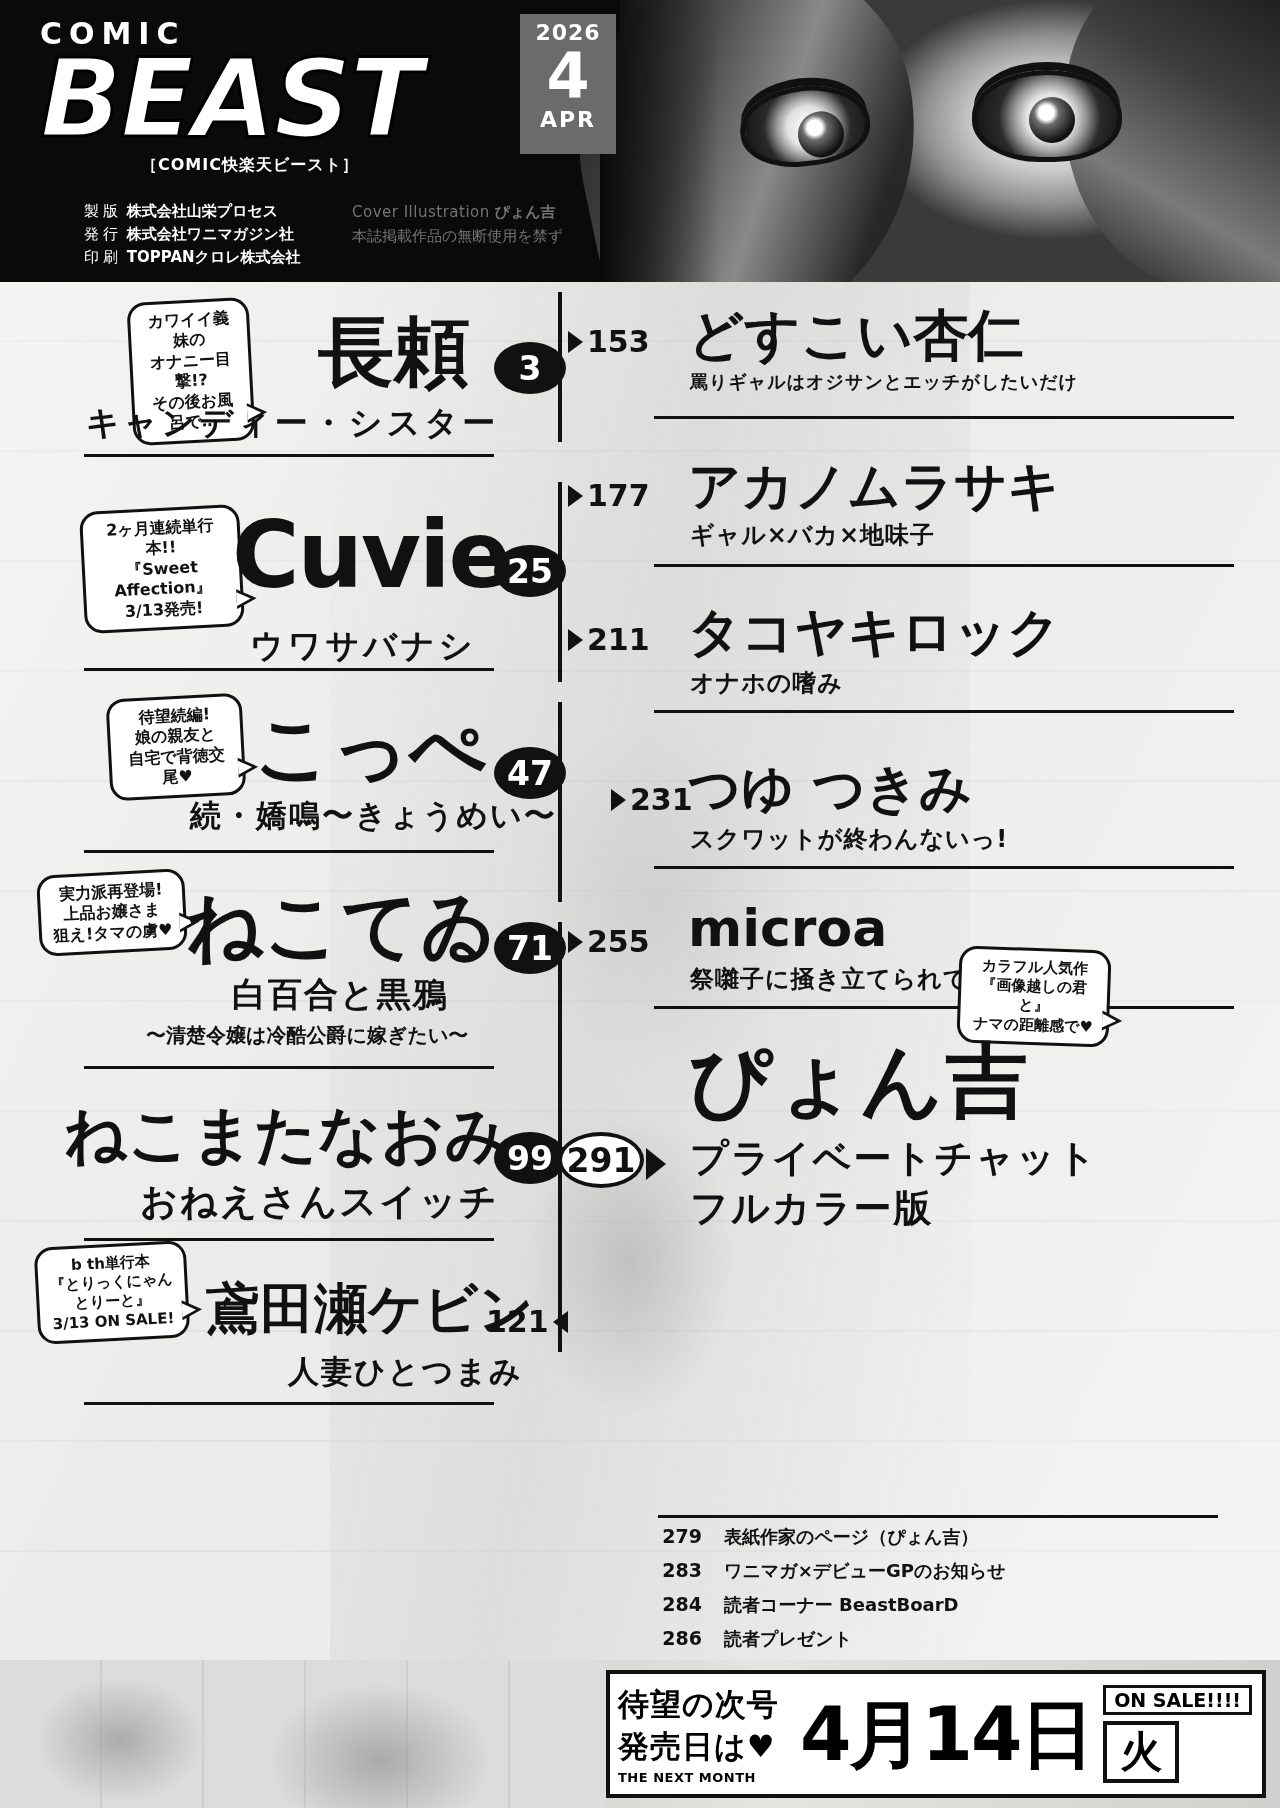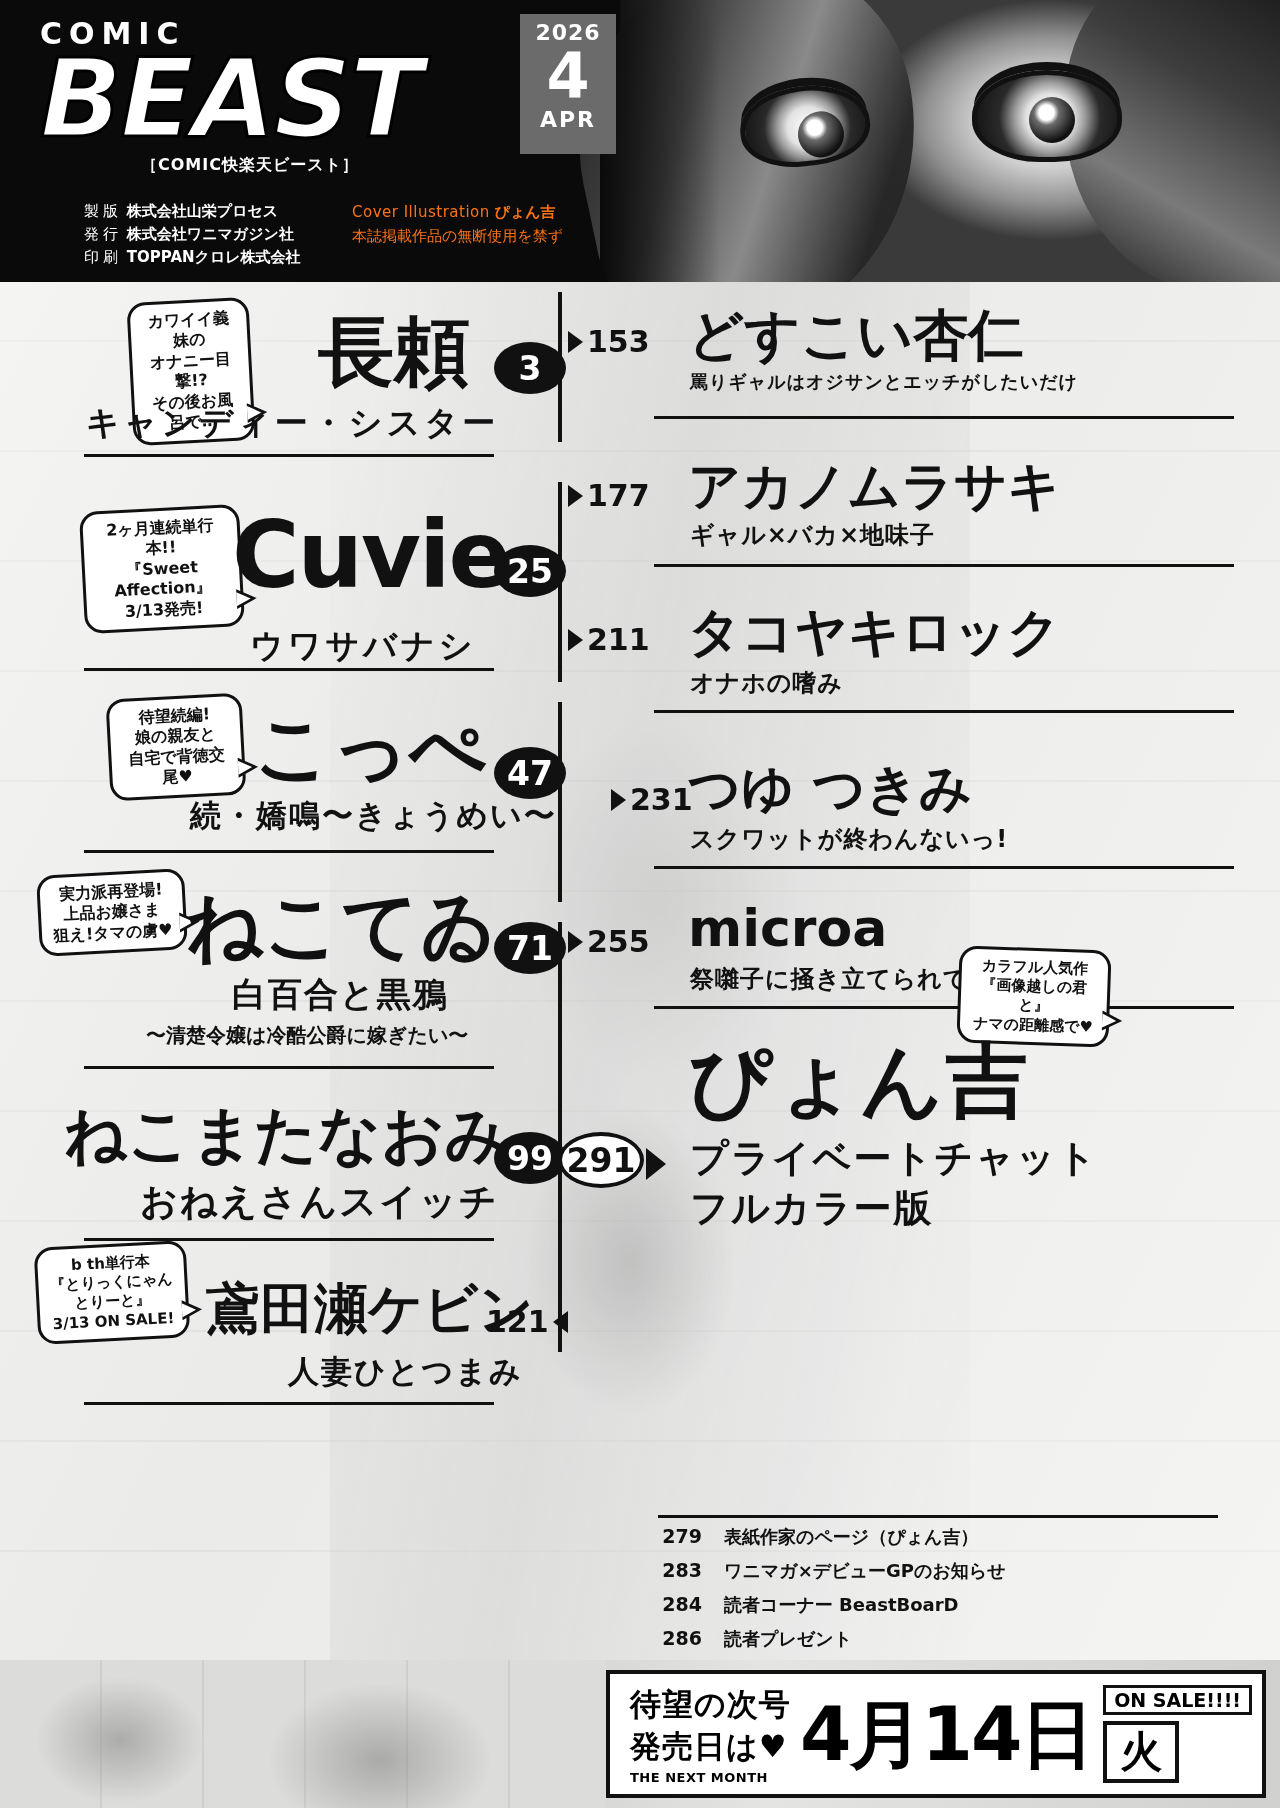--- a/index.html
+++ b/index.html
@@ -86,21 +86,21 @@
   #issue-box .yr { font-size: 22px; font-weight: bold; letter-spacing: 1px; }
   #issue-box .mo { font-size: 62px; font-weight: bold; line-height: 62px; }
   #issue-box .apr { font-size: 22px; font-weight: bold; letter-spacing: 2px; }
 
   #imprint {
     position: absolute; left: 84px; top: 200px; font-size: 15px; line-height: 23px; color: #fff;
   }
   #imprint .lbl { letter-spacing: 4px; }
   #imprint b { font-weight: bold; }
   #rights {
-    position: absolute; left: 352px; top: 200px; font-size: 15px; line-height: 24px; color: #f97316;
+    position: absolute; left: 352px; top: 200px; font-size: 15px; line-height: 24px; color: #737373;
   }
   #rights .ci { letter-spacing: .5px; }
 
   
   #toc {
     position: absolute; left: 0; top: 282px; width: 1280px; height: 1378px;
     background:
       linear-gradient(115deg, rgba(255,255,255,.55) 0%, rgba(255,255,255,.15) 40%, rgba(255,255,255,.55) 100%),
       repeating-linear-gradient(0deg, #e7e7e5 0 108px, #dcdcda 108px 110px),
       repeating-linear-gradient(90deg, #e9e9e7 0 108px, #dadad8 108px 110px);
@@ -178,21 +178,21 @@
   #footer {
     position: absolute; left: 0; top: 1660px; width: 1280px; height: 148px;
     background:
       linear-gradient(90deg, #d8d8d6 0%, #c9c9c7 30%, #e4e4e2 60%, #d0d0ce 100%);
     overflow: hidden;
   }
   #footer-panel {
     position: absolute; left: 606px; top: 10px; width: 660px; height: 128px;
     background: #fff; border: 4px solid #111; display: flex; align-items: center;
   }
-  #fp-left { width: 190px; padding-left: 20px; }
+  #fp-left { width: 190px; padding-left: 8px; }
   #fp-left .l1 { font-size: 31px; font-weight: bold; letter-spacing: 1px; }
   #fp-left .l2 { font-size: 31px; font-weight: bold; letter-spacing: 1px; }
   #fp-left .l3 { font-size: 13px; font-weight: bold; letter-spacing: .5px; margin-top: 2px; }
   #fp-date { font-size: 74px; font-weight: bold; letter-spacing: -2px; line-height: 1; }
   #fp-right { margin-left: auto; padding-right: 10px; text-align: center; }
   #fp-sale {
     border: 3px solid #111; font-size: 19px; font-weight: bold; padding: 1px 8px; background: #fff;
   }
   #fp-dow {
     margin-top: 6px; border: 4px solid #111; width: 76px; height: 62px;

